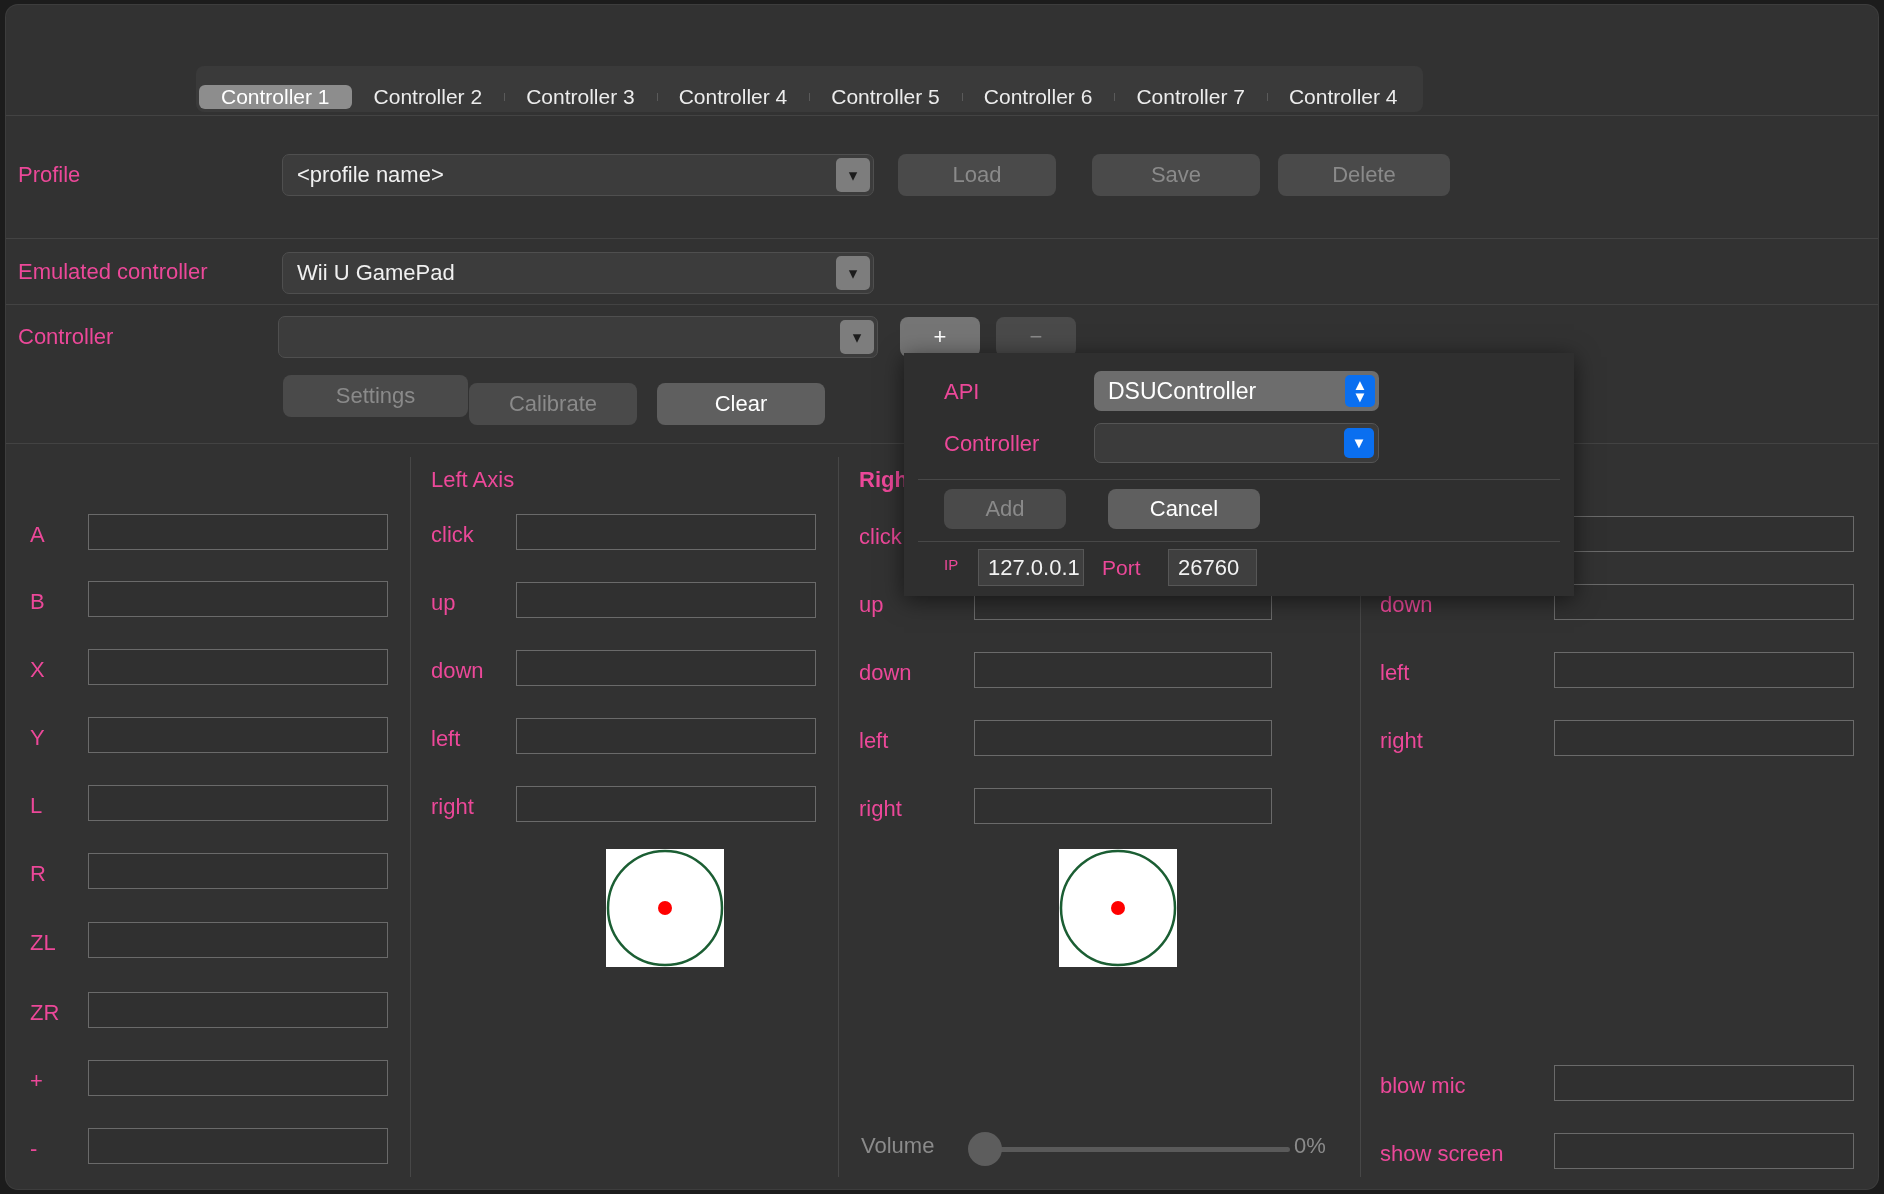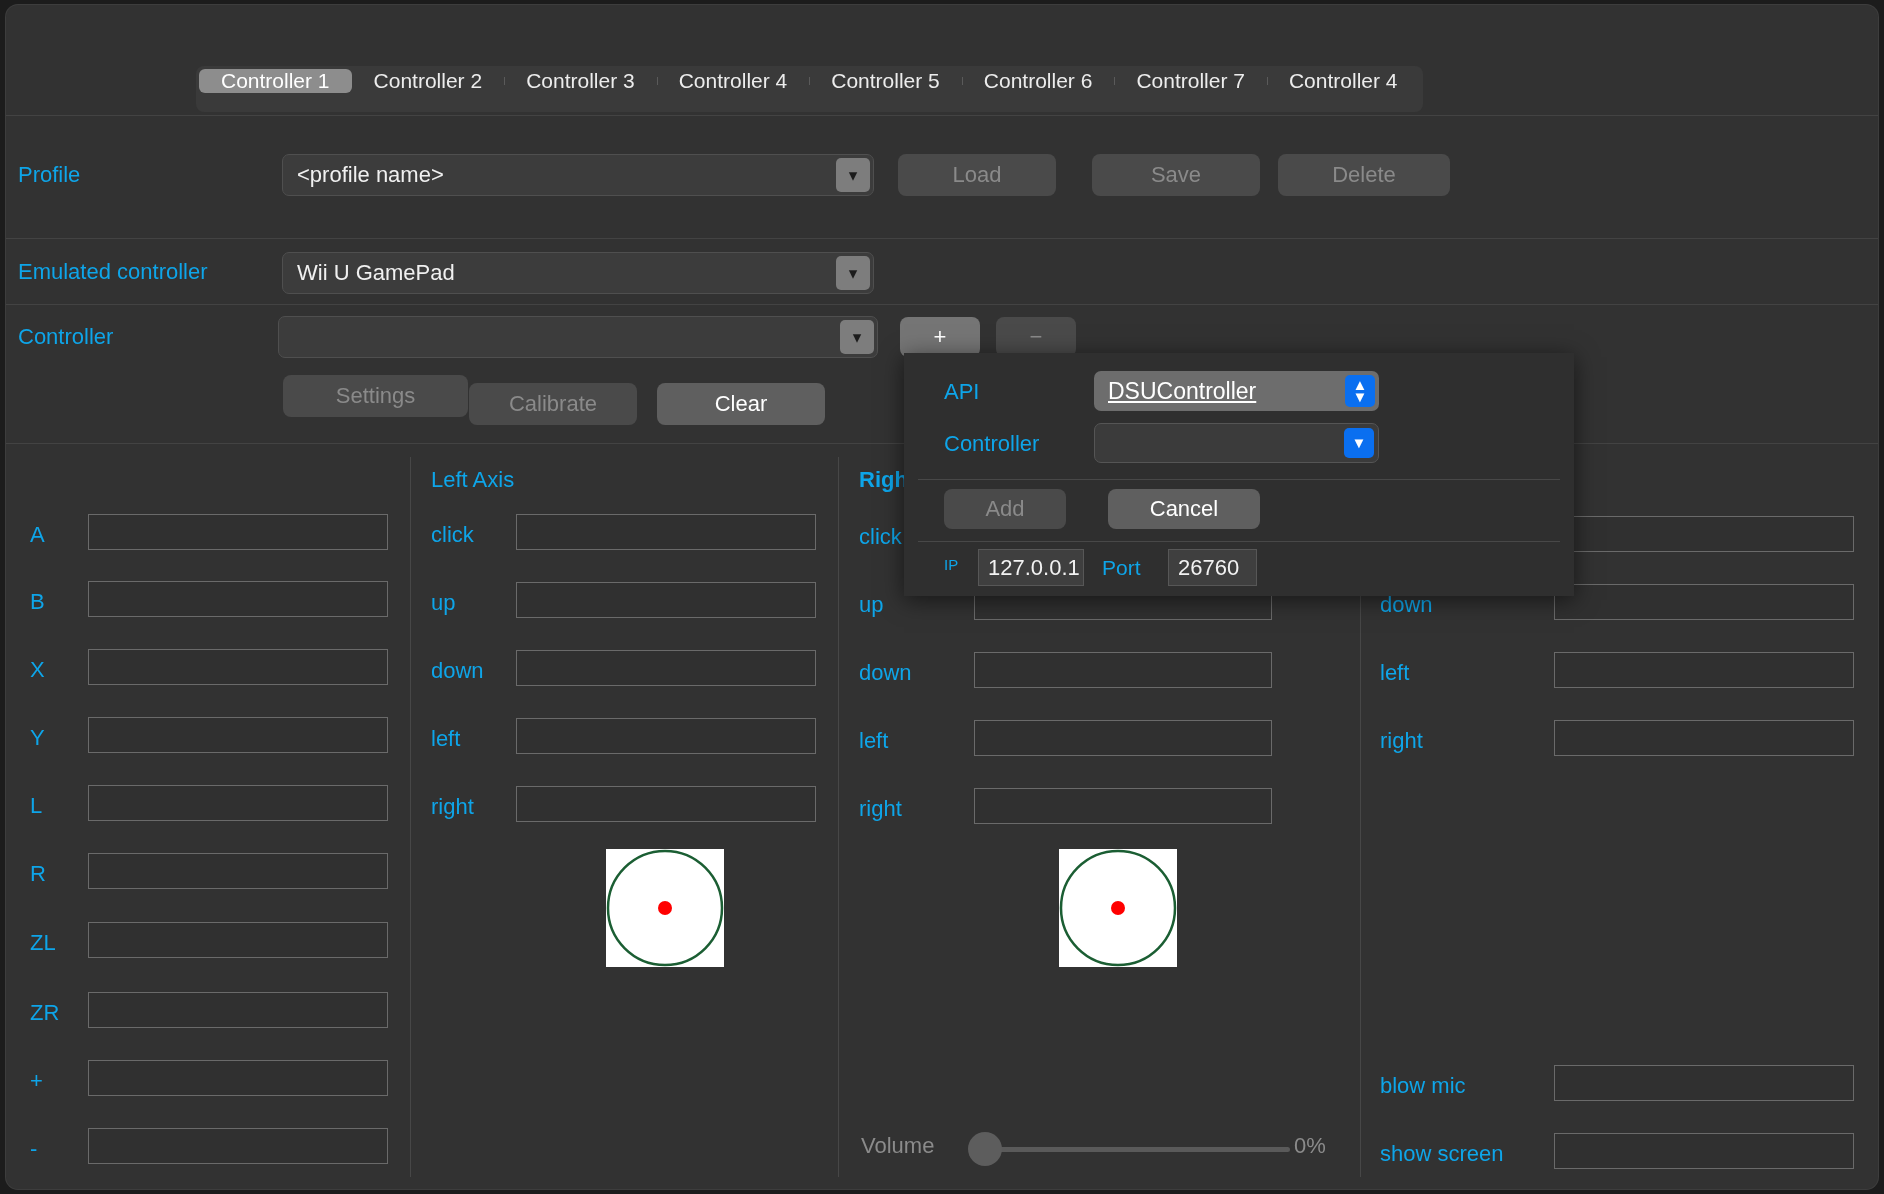--- a/index.html
+++ b/index.html
@@ -33,39 +33,39 @@
     text-align: center; font-size: 24px; color: #b9b9b9; font-weight: 400;
   }
 
   
   .tabbar {
     position: absolute; left: 0; top: 58px; width: 100%; height: 52px;
     background: #323232;
   }
   .tabs {
     position: absolute; left: 190px; top: 3px;
-    height: 46px; display: flex; align-items: flex-start;
+    height: 46px; display: flex; align-items: flex-end;
     background: #3a3a3a; border-radius: 8px;
     padding: 3px;
   }
   .tab {
     display: flex; align-items: center; justify-content: center;
     padding: 0 22px; font-size: 21px; color: #ececec;
     border-radius: 6px; position: relative; white-space: nowrap;
   }
   .tab + .tab::before {
     content: ""; position: absolute; left: 0; top: 8px; bottom: 8px;
     width: 1px; background: #5a5a5a;
   }
   .tab.active { background: #8d8d8d; color: #ffffff; }
   .tab.active::before, .tab.active + .tab::before { background: transparent; }
 
   
   .hr { position: absolute; left: 0; width: 100%; height: 1px; background: #434343; }
-  .lbl { color: #0ea5e9; font-size: 22px; }
+  .lbl { color: #ec4899; font-size: 22px; }
   .lbl.dim { color: #8b8b8b; }
 
   .combo {
     position: absolute; background: #3c3c3c;
     border: 1px solid #4f4f4f; border-radius: 7px;
     color: #f0f0f0; font-size: 22px;
     display: flex; align-items: center; padding-left: 14px;
   }
   .combo .arrow {
     position: absolute; right: 3px; top: 3px; bottom: 3px; width: 34px;
@@ -105,21 +105,21 @@
   .dialog {
     position: absolute;
     left: 898px; top: 348px; width: 670px; height: 243px;
     background: #2f2f2f;
     box-shadow: 0 4px 22px rgba(0,0,0,.55);
   }
   .dialog .dhr { position: absolute; left: 14px; right: 14px; height: 1px; background: #484848; }
   .combo-mac {
     position: absolute; background: #6d6d6d;
     border-radius: 7px; color: #ffffff; font-size: 23px;
-    display: flex; align-items: center; padding-left: 14px; text-decoration: underline;
+    display: flex; align-items: center; padding-left: 14px;
   }
   .combo-mac.empty { background: #3b3b3b; border: 1px solid #555; }
   .bluebox {
     position: absolute; right: 4px; top: 4px; bottom: 4px; width: 30px;
     background: #0a6ff0; border-radius: 5px;
     display: flex; flex-direction: column; align-items: center; justify-content: center;
     color: #ffffff; line-height: .78; font-size: 15px;
   }
   .tinyfield {
     position: absolute; background: #3f3f3f; border: 1px solid #575757;

